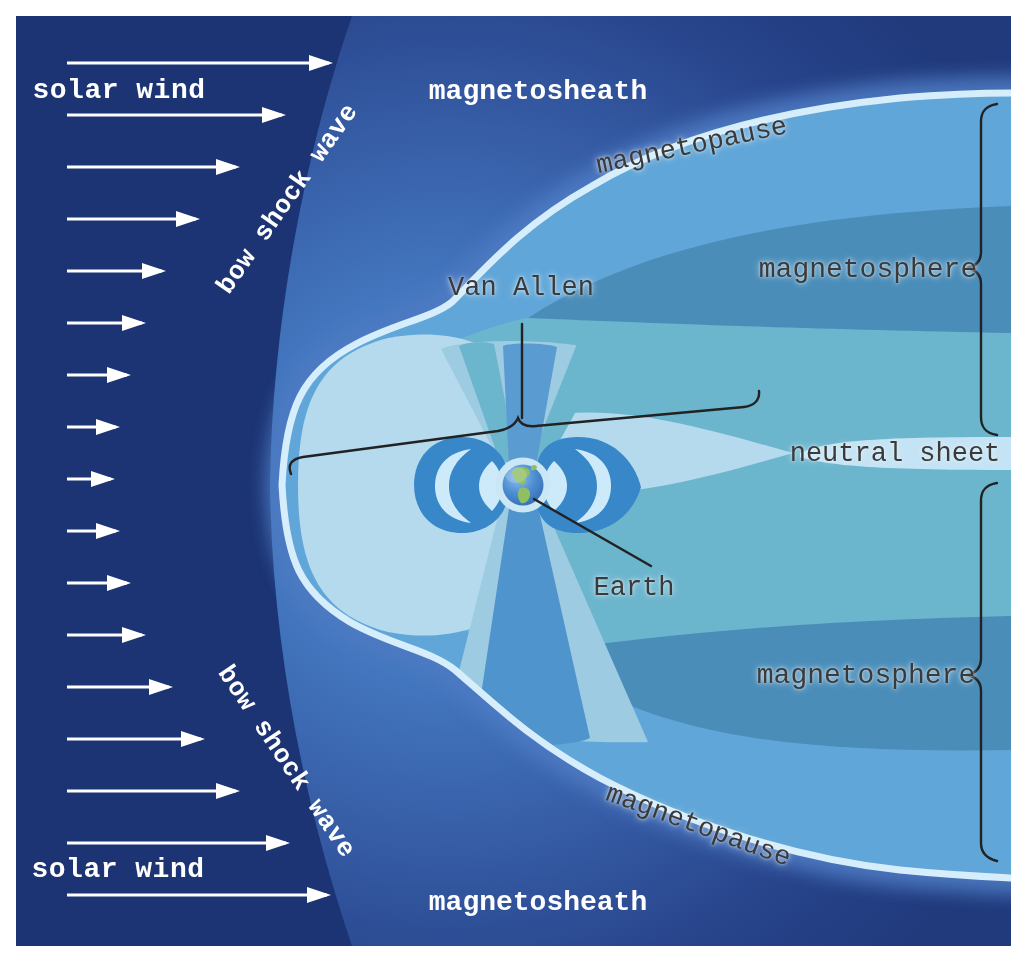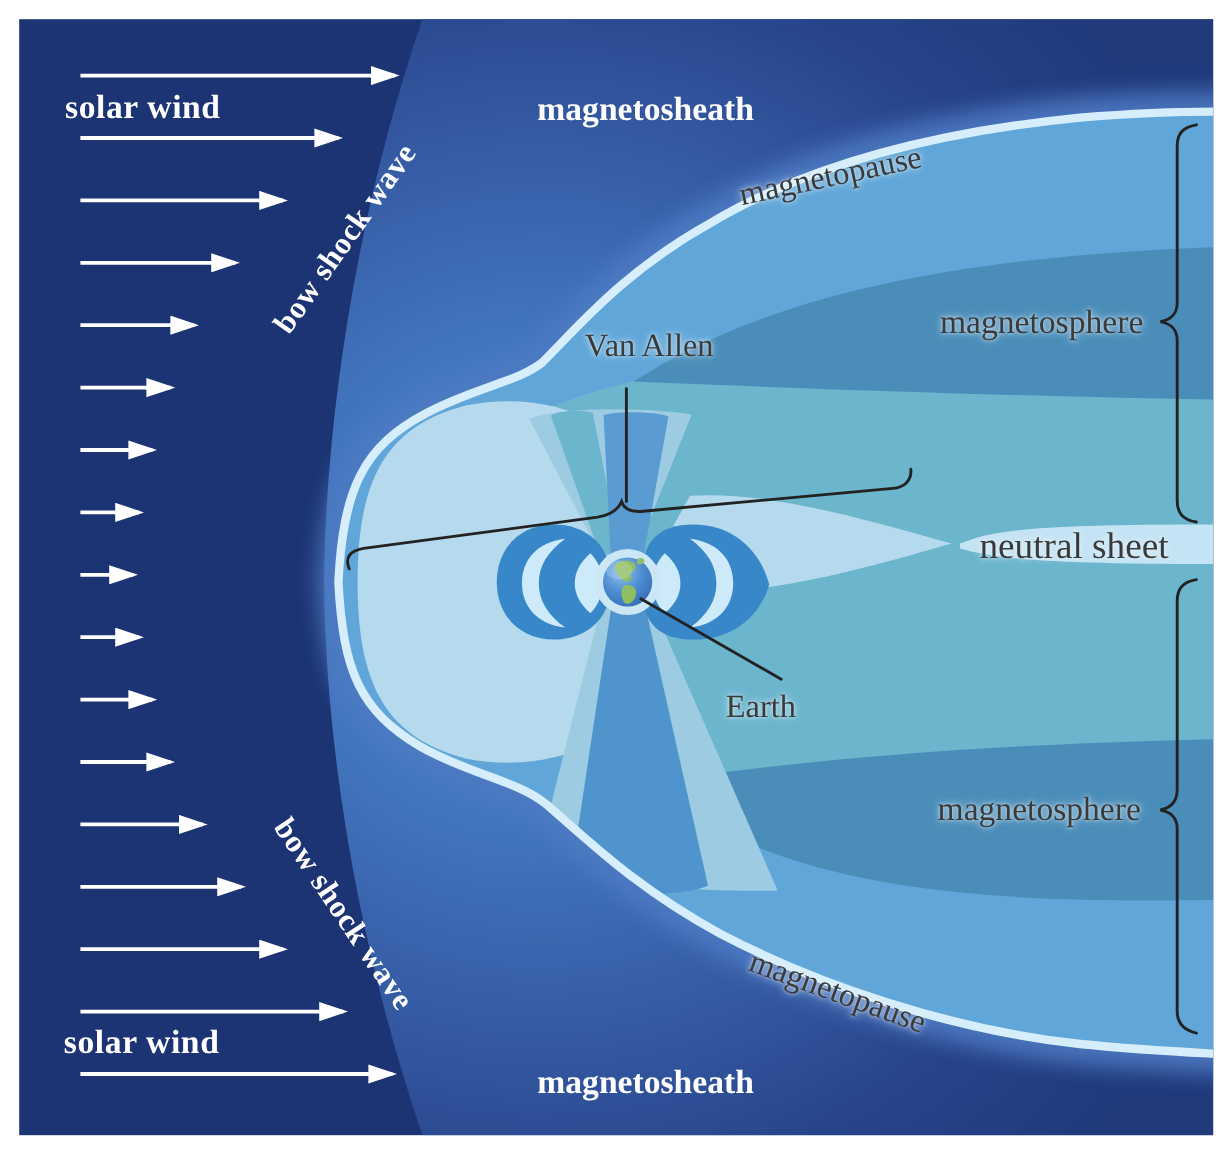--- a/index.html
+++ b/index.html
@@ -1,38 +1,38 @@
 <!DOCTYPE html>
 <html><head>
 <meta charset="utf-8">
 <style>
   html,body{margin:0;padding:0;background:#ffffff;}
   .stage{position:relative;width:1026px;height:970px;background:#ffffff;overflow:hidden;
-         font-family:Liberation Serif, serif;}
+         font-family:Liberation Mono, monospace;}
   .stage svg{position:absolute;left:0;top:0;}
   .lbl{position:absolute;white-space:nowrap;transform:translate(-50%,-50%);line-height:1.1;}
   .white{color:#ffffff;font-weight:bold;}
   .dark{color:#3a3a3a;font-weight:normal;
         text-shadow:0 0 7px rgba(235,247,255,.8),0 0 3px rgba(235,247,255,.7);}
   .solar-top{left:119px;top:91px;font-size:28px;letter-spacing:.5px;}
   .solar-bottom{left:118px;top:870px;font-size:28px;letter-spacing:.5px;}
   .bowshock-top{left:288px;top:199px;font-size:26px;letter-spacing:.5px;
                 transform:translate(-50%,-50%) rotate(-55deg);}
   .bowshock-bottom{left:286px;top:762px;font-size:26px;letter-spacing:.5px;
                 transform:translate(-50%,-50%) rotate(56deg);}
   .sheath-top{left:538px;top:92px;font-size:28px;}
   .sheath-bottom{left:538px;top:903px;font-size:28px;}
   .pause-top{left:692px;top:147px;font-size:27px;
              transform:translate(-50%,-50%) rotate(-12deg);}
   .pause-bottom{left:698px;top:827px;font-size:27px;
              transform:translate(-50%,-50%) rotate(20deg);}
   .sphere-top{left:868px;top:270px;font-size:28px;}
   .sphere-bottom{left:866px;top:676px;font-size:28px;}
-  .vanallen{left:541px;top:288px;font-size:27px;text-align:left;line-height:33px;}
-  .neutral{left:895px;top:455px;font-size:31px;}
+  .vanallen{left:521px;top:288px;font-size:27px;text-align:left;line-height:33px;}
+  .neutral{left:895px;top:455px;font-size:27px;}
   .earth-lbl{left:634px;top:589px;font-size:27px;}
 </style>
 </head>
 <body>
 
 <div class="stage">
 
 <svg width="1026" height="970" viewBox="0 0 1026 970">
   <defs>
     <radialGradient id="bowGrad" gradientUnits="userSpaceOnUse" cx="450" cy="485" r="650">

